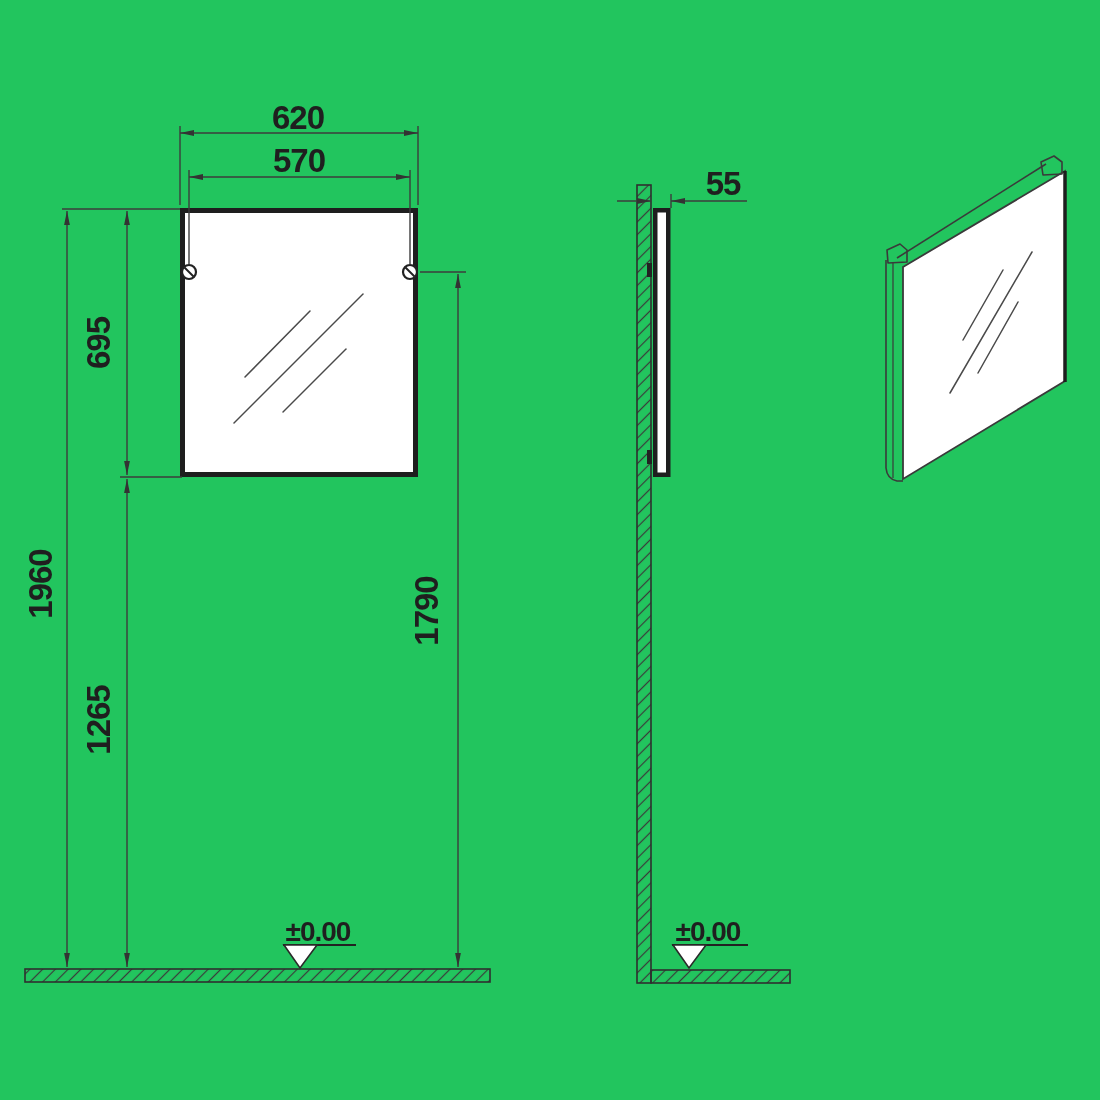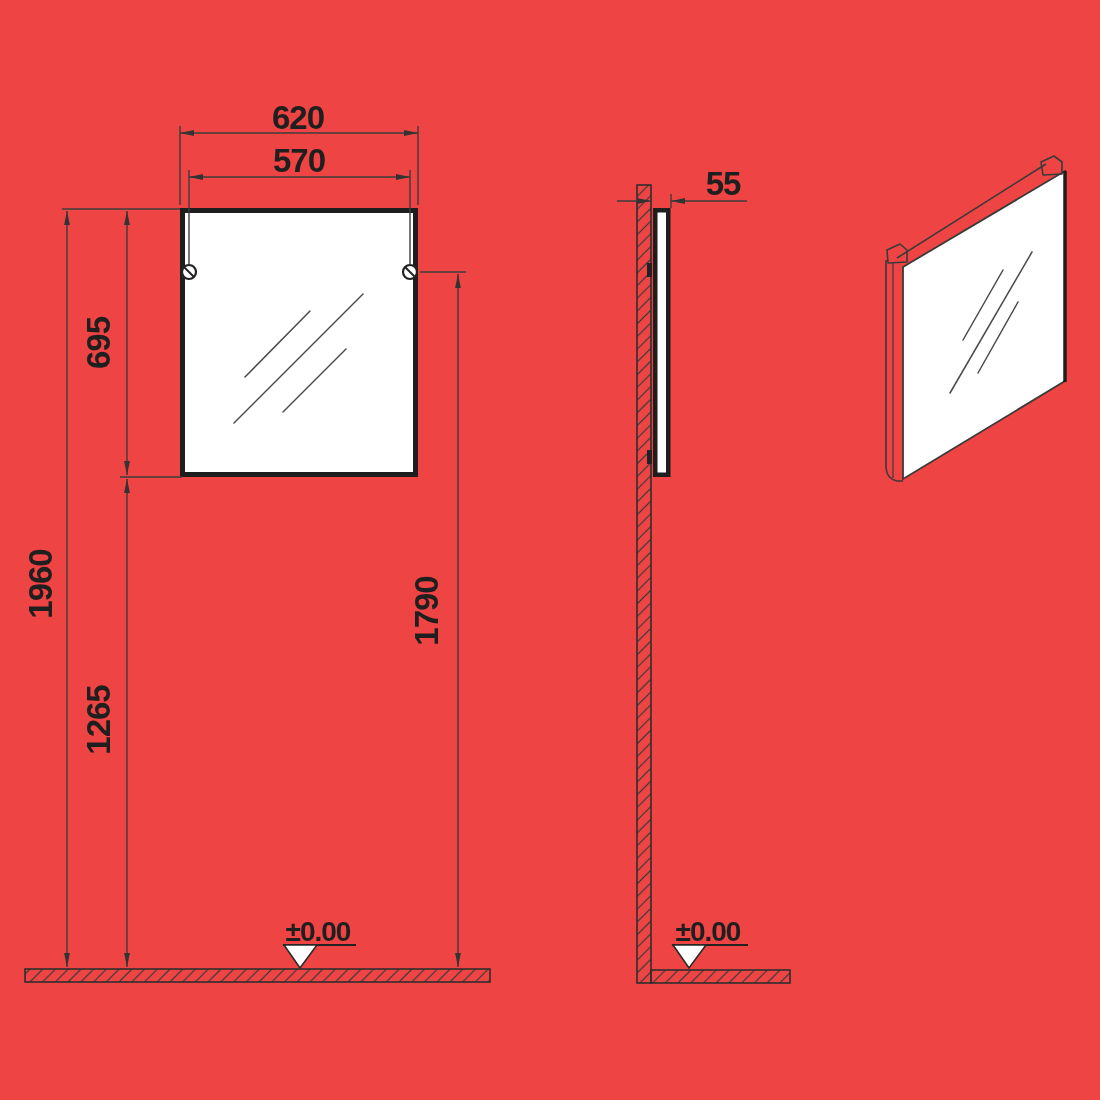--- a/index.html
+++ b/index.html
@@ -1,16 +1,16 @@
 <!DOCTYPE html>
 <html><head>
 <meta charset="utf-8">
 <style>
   html,body{margin:0;padding:0;background:#ffffff;}
-  #canvas{position:relative;width:1100px;height:1100px;background:#ef4444;overflow:hidden;
+  #canvas{position:relative;width:1100px;height:1100px;background:#22c55e;overflow:hidden;
           font-family:"Liberation Sans",sans-serif;}
   svg{display:block;}
   text{font-family:"Liberation Sans",sans-serif;font-weight:700;fill:#1f1f1f;}
   .dim-label{font-size:33px;letter-spacing:-1px;}
   .datum-label{font-size:28px;letter-spacing:-1px;}
   .thin{stroke:#3c3c3c;stroke-width:1.4;fill:none;}
   .outline{stroke:#2f2f2f;stroke-width:1.6;}
   .heavy{stroke:#1e1e1e;stroke-width:5;fill:#ffffff;}
   .reflect{stroke:#4a4a4a;stroke-width:1.5;fill:none;stroke-linecap:round;}
   .persp{stroke:#3a3a3a;stroke-width:1.6;fill:none;stroke-linejoin:round;}

